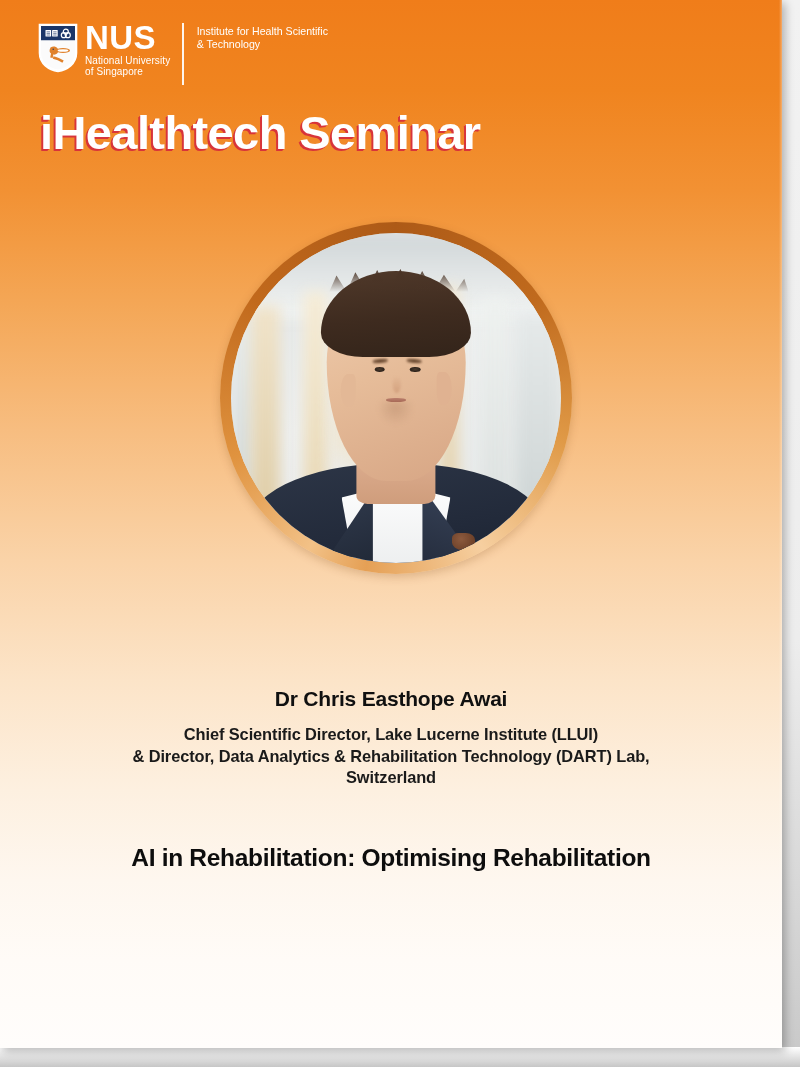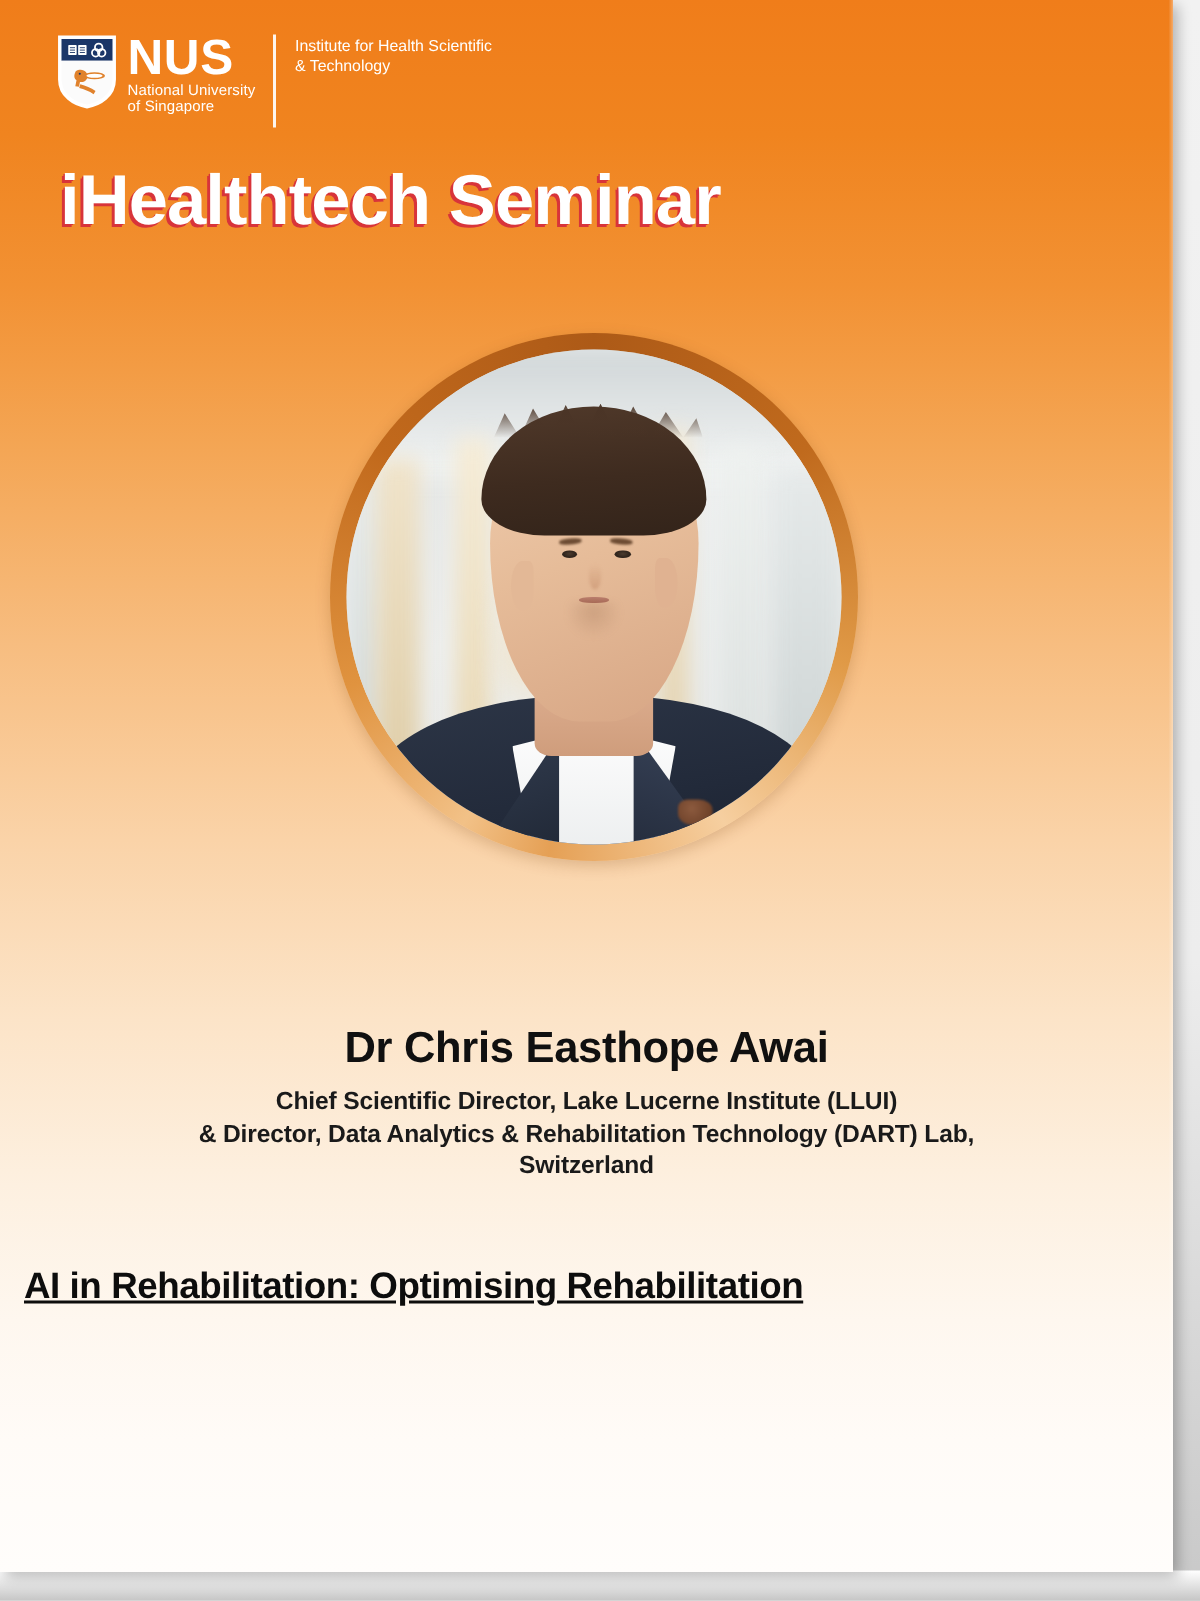--- a/index.html
+++ b/index.html
@@ -308,47 +308,47 @@
     width: 26%; height: 12%;
     background: radial-gradient(ellipse at 50% 30%, rgba(160,116,86,0.30) 0%, rgba(160,116,86,0) 72%);
     filter: blur(2px);
   }
 
   
   .speaker-name {
     position: absolute;
     left: 0; right: 0; top: 681px;
     text-align: center;
-    font-size: 29px;
+    font-size: 21px;
     font-weight: 700;
     color: #101010;
     letter-spacing: -0.2px;
     line-height: 36px;
   }
   .speaker-role {
     position: absolute;
     left: 30px; right: 30px; top: 724px;
     text-align: center;
     font-size: 16.4px;
     font-weight: 700;
     color: #1a1a1a;
     line-height: 21.5px;
     letter-spacing: -0.1px;
   }
 
   
   .talk-title {
     position: absolute;
-    left: 16px; right: 26px; top: 842px;
+    left: 26px; right: 26px; top: 842px;
+    text-align: center;
     font-size: 24.5px;
     font-weight: 700;
     color: #0d0d0d;
     line-height: 32px;
     letter-spacing: -0.3px;
-    text-decoration: underline;
   }
 </style>
 </head>
 <body>
 
 <div class="backdrop"></div>
 <div class="backdrop-right"></div>
 <div class="backdrop-bottom"></div>
 
 <div class="poster">

